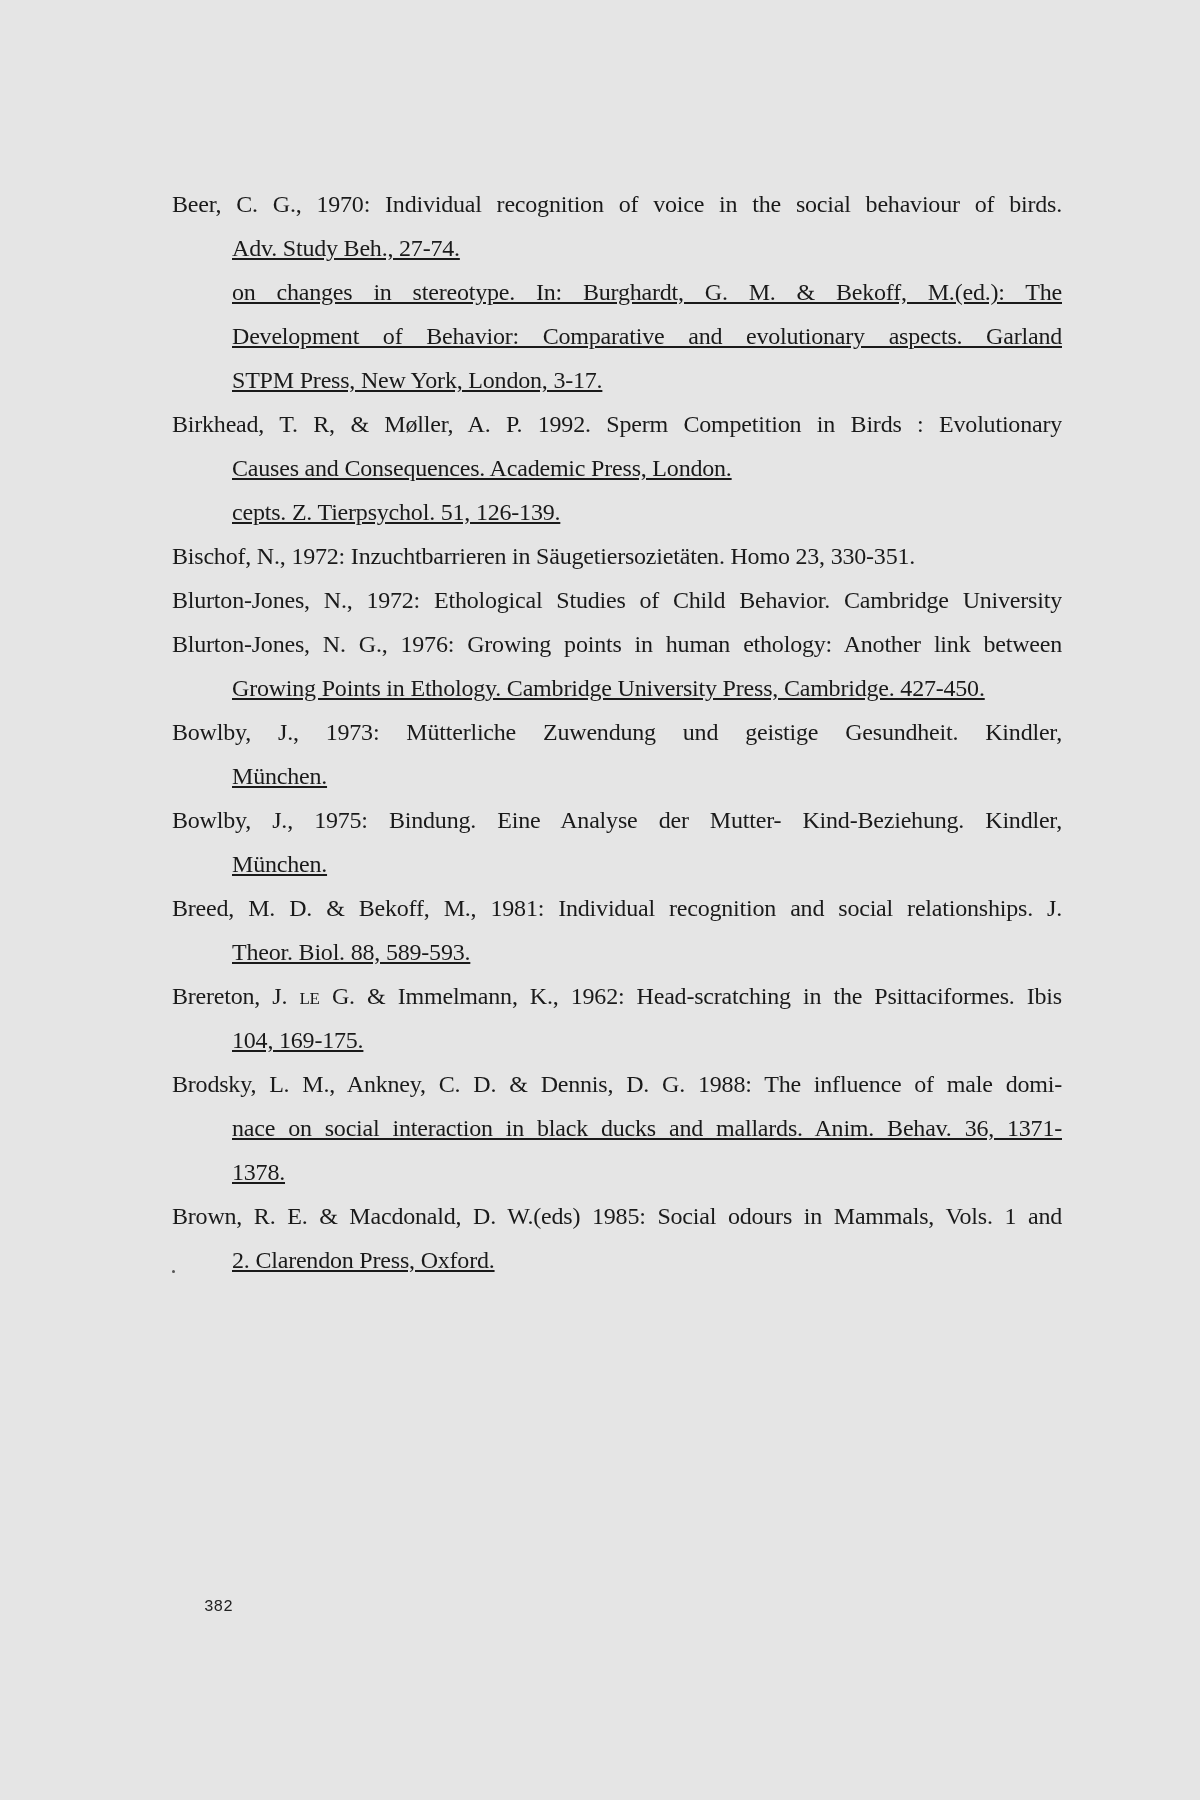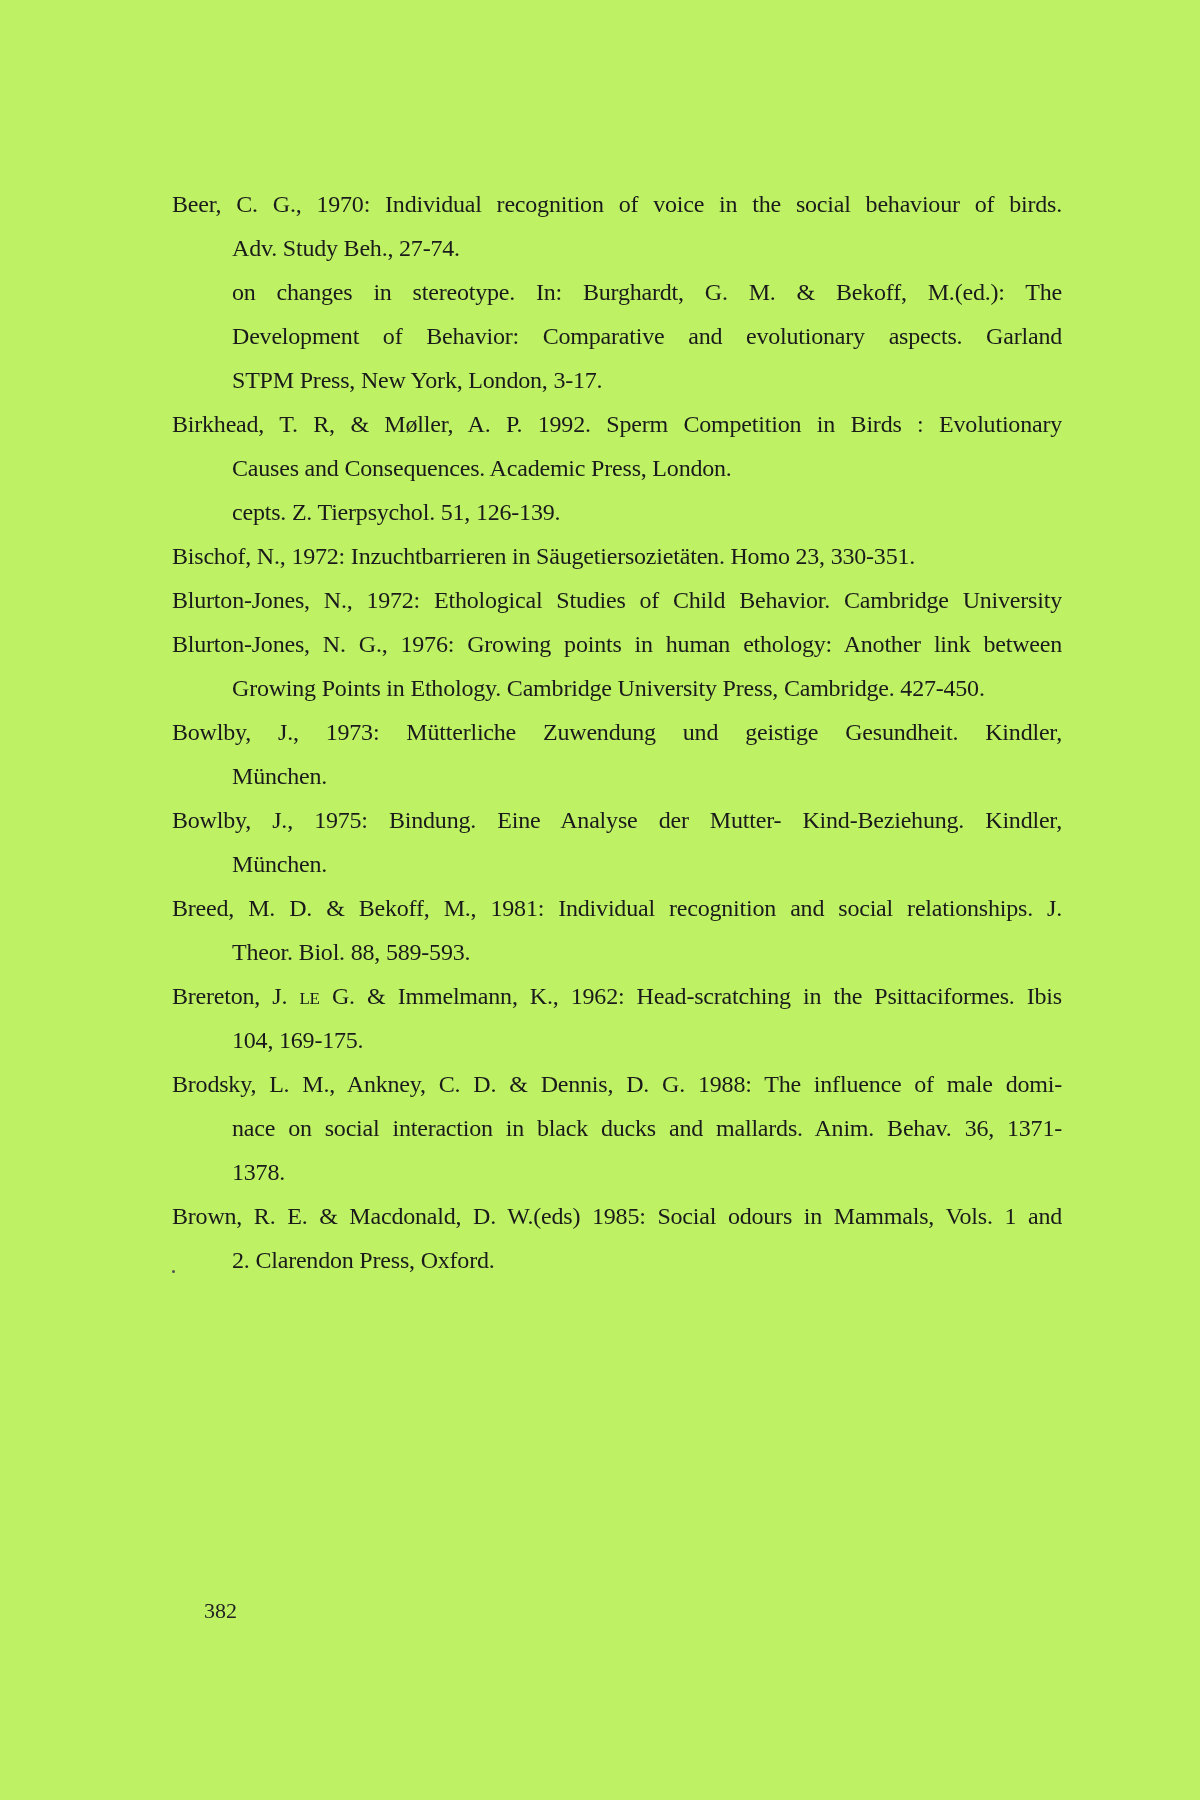--- a/index.html
+++ b/index.html
@@ -12,53 +12,54 @@
       height: 1800px;
       position: relative;
       overflow: hidden;
       font-family: "Liberation Serif", "DejaVu Serif", serif;
       color: #1a1a1a;
     }
     .page {
       position: absolute;
       left: 0; top: 0;
       width: 1200px; height: 1800px;
-      background: #bef264;
+      background: #e5e5e5;
     }
     .refs {
       position: absolute;
       left: 172px;
       top: 182px;
       width: 890px;
     }
     .line {
       height: 44px;
       line-height: 44px;
       font-size: 24px;
       white-space: nowrap;
       letter-spacing: -0.2px;
     }
     .line.cont {
       padding-left: 60px;
+      text-decoration: underline;
     }
     .line.justify {
       text-align: justify;
       text-align-last: justify;
       white-space: normal;
       overflow: hidden;
     }
     .sc {
       font-size: 17px;
     }
     .page-number {
       position: absolute;
       left: 204px;
       top: 1598px;
-      font-family: Liberation Serif, serif;
-      font-size: 22px;
+      font-family: Liberation Mono, monospace;
+      font-size: 16px;
       color: #222;
     }
     .stray-mark {
       position: absolute;
       width: 3px; height: 3px;
       background: #555;
       border-radius: 50%;
     }
   </style>
 </head>

